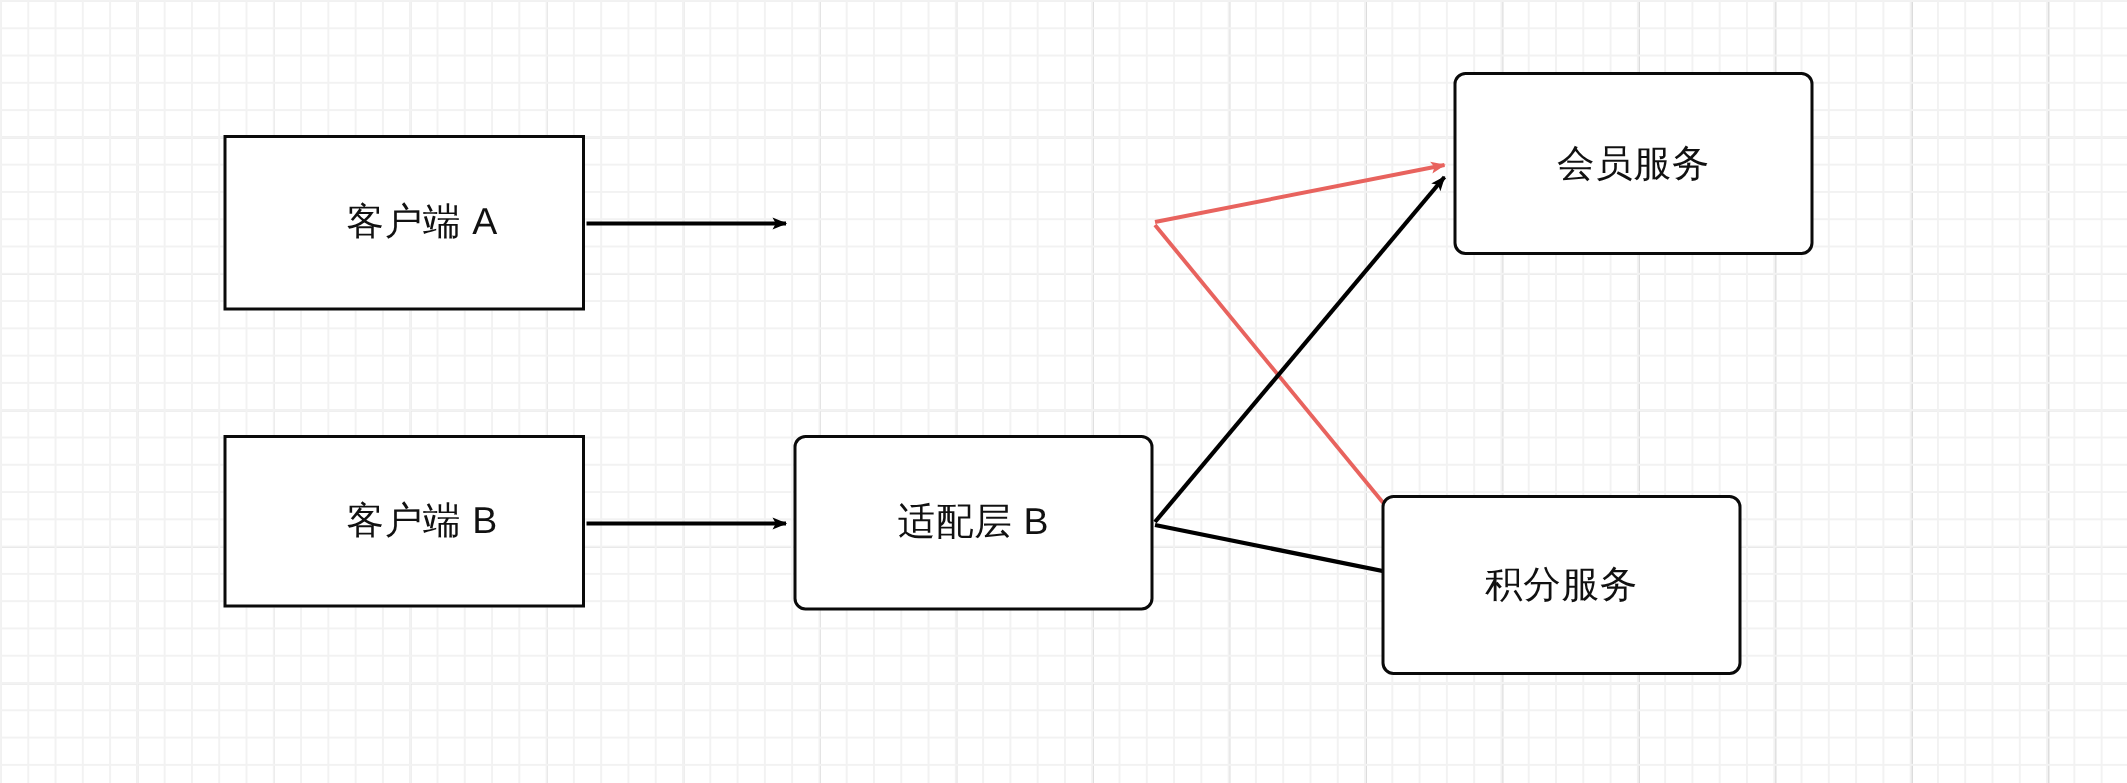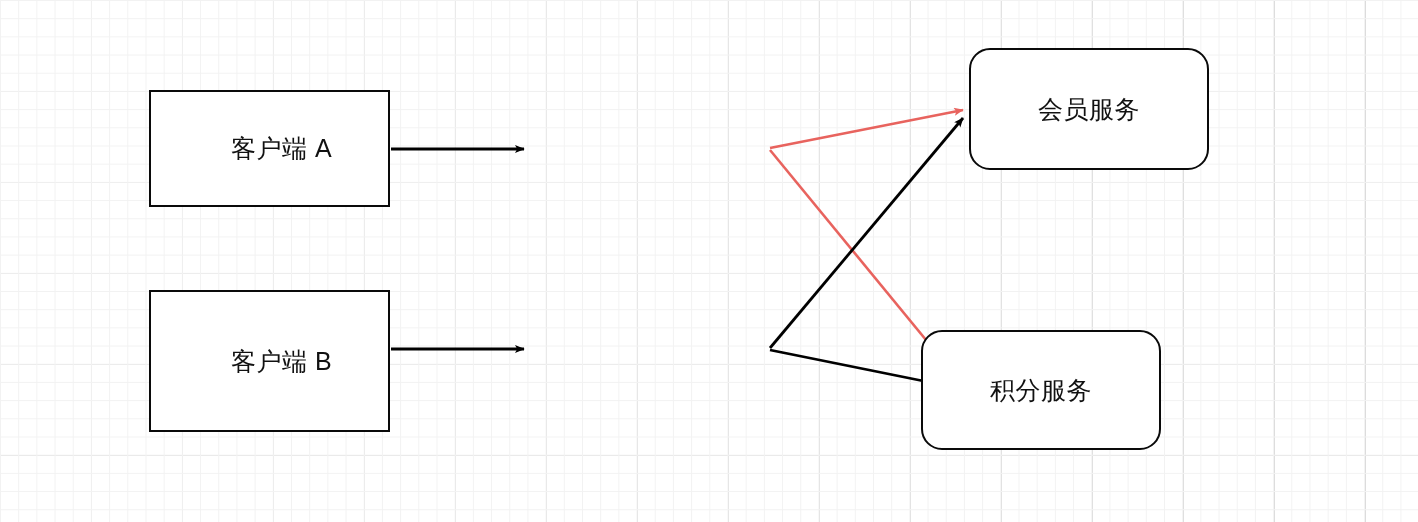--- a/index.html
+++ b/index.html
@@ -46,21 +46,21 @@
     border: 2px solid #0a0a0a;
     display: flex;
     align-items: center;
     justify-content: center;
   }
   .node.square {
     border-radius: 0;
     padding-left: 24px;
   }
   .node.rounded {
-    border-radius: 21px;
+    border-radius: 8px;
     text-align: right;
   }
   .node-label {
     font-size: 25px;
     line-height: 1;
     color: #111111;
     letter-spacing: 0.5px;
     white-space: nowrap;
     user-select: none;
   }
@@ -86,25 +86,28 @@
         <line x1="770" y1="150" x2="963" y2="385" stroke="#e8635e" stroke-width="2.6" marker-end="url(#arrow-red)"></line>
         <line x1="770" y1="348" x2="963" y2="118" stroke="#000000" stroke-width="2.8" marker-end="url(#arrow-black)"></line>
         <line x1="770" y1="350" x2="963" y2="389" stroke="#000000" stroke-width="2.8" marker-end="url(#arrow-black)"></line>
       </g>
   </svg>
 
   <div class="node square" style="left:149px; top:90px; width:241px; height:117px;">
     <span class="node-label">客户端 A</span>
   </div>
 
-  <div class="node square" style="left:149px; top:290px; width:241px; height:142px;">
+  <div class="node square" style="left:149px; top:290px; width:241px; height:115px;">
     <span class="node-label">客户端 B</span>
   </div>
 
 
+  <div class="node rounded" style="left:529px; top:290px; width:240px; height:117px;">
+    <span class="node-label">适配层 B</span>
+  </div>
 
   <div class="node rounded" style="left:969px; top:48px; width:240px; height:122px;">
     <span class="node-label">会员服务</span>
   </div>
 
   <div class="node rounded" style="left:921px; top:330px; width:240px; height:120px;">
     <span class="node-label">积分服务</span>
   </div>
 
 </div>

